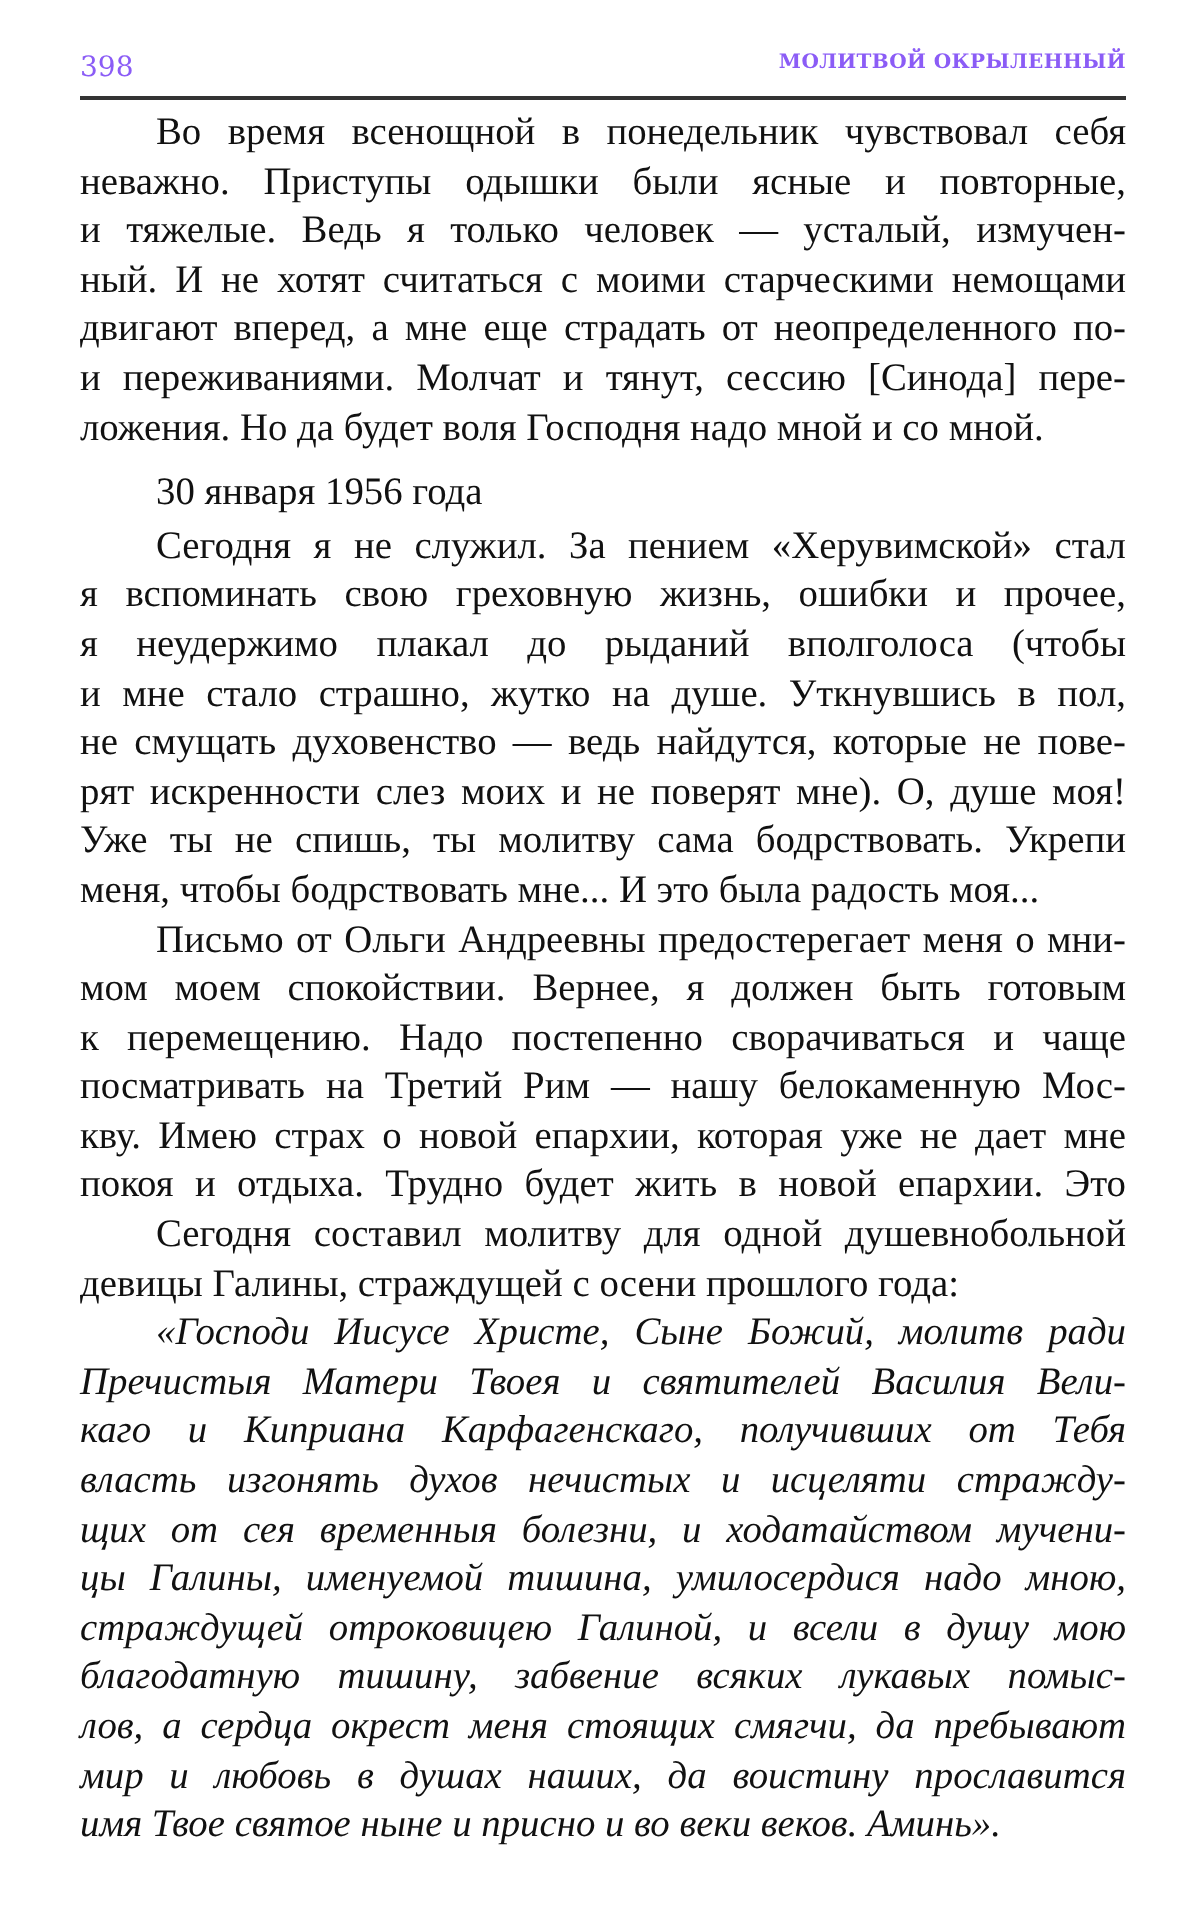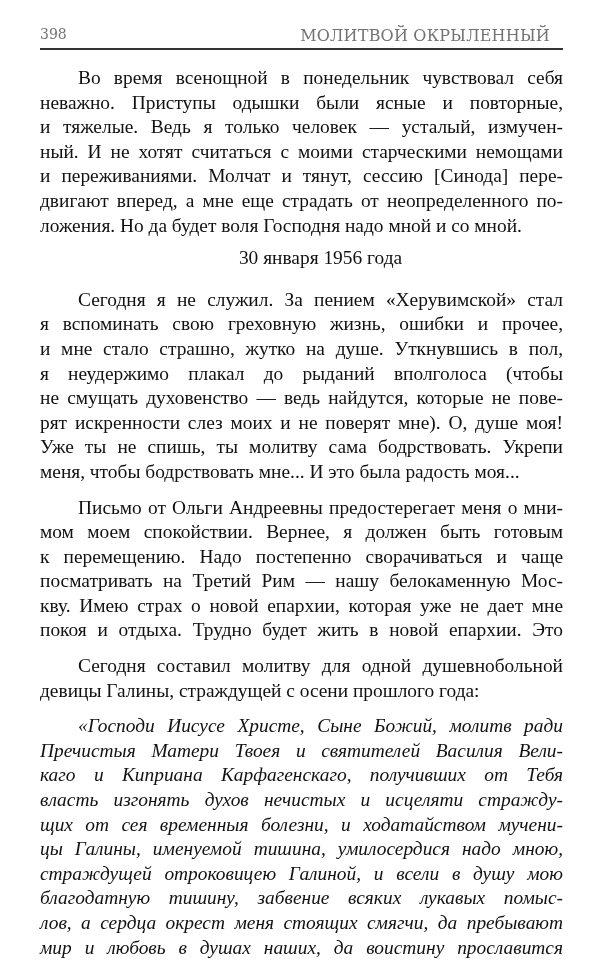--- a/index.html
+++ b/index.html
@@ -1,59 +1,59 @@
 <!DOCTYPE html>
 <html><head>
 <meta charset="utf-8">
 <style>
   html, body { margin: 0; padding: 0; background: #ffffff; }
   body { width: 600px; height: 960px; overflow: hidden; position: relative; color: #111; }
   .page { position: absolute; left: 40px; top: 0; width: 523px; }
   .header { position: absolute; top: 24px; left: 0; width: 523px; height: 22px;
-            font-family: "DejaVu Serif", serif; font-size: 15px; color: #737373; }
+            font-family: "DejaVu Serif", serif; font-size: 15px; color: #8b5cf6; }
   .page-number { position: absolute; left: 0; top: 2px; font-size: 14px; }
-  .running-title { position: absolute; right: 13px; top: 2px; font-size: 16px; letter-spacing: 0.2px; }
+  .running-title { position: absolute; right: 0; top: 2px; font-size: 10px; letter-spacing: 0.2px; font-weight: bold; }
   .rule { position: absolute; top: 48px; left: 0; width: 523px; height: 2px; background: #333; }
   .body { position: absolute; top: 55px; left: 0; width: 523px;
           font-family: "Liberation Serif", serif; font-size: 19.4px; line-height: 24.6px; color: #111; }
   .line { display: block; white-space: nowrap; text-align: justify; text-align-last: justify; height: 24.6px; }
   .line.last { text-align-last: left; }
-  .line.indent { padding-left: 38px; margin-top: 11px; }
+  .line.indent { padding-left: 38px; }
   .italic { font-style: italic; }
-  .date { display: block; padding-left: 38px; margin-top: 8px; margin-bottom: 17px; height: 24.6px; text-align: center; }
+  .date { display: block; padding-left: 38px; margin-top: 8px; margin-bottom: 2px; height: 24.6px; }
 </style>
 </head>
 <body>
 
 <div class="page">
   <div class="header">
     <span class="page-number">398</span>
     <span class="running-title">МОЛИТВОЙ ОКРЫЛЕННЫЙ</span>
   </div>
   <div class="rule"></div>
 
   <div class="body">
 
     <div>
       <span class="line indent">Во время всенощной в понедельник чувствовал себя</span>
       <span class="line">неважно. Приступы одышки были ясные и повторные,</span>
       <span class="line">и тяжелые. Ведь я только человек — усталый, измучен-</span>
       <span class="line">ный. И не хотят считаться с моими старческими немощами</span>
+      <span class="line">двигают вперед, а мне еще страдать от неопределенного по-</span>
       <span class="line">и переживаниями. Молчат и тянут, сессию [Синода] пере-</span>
-      <span class="line">двигают вперед, а мне еще страдать от неопределенного по-</span>
       <span class="line last">ложения. Но да будет воля Господня надо мной и со мной.</span>
     </div>
 
     <span class="date">30 января 1956 года</span>
 
     <div>
       <span class="line indent">Сегодня я не служил. За пением «Херувимской» стал</span>
       <span class="line">я вспоминать свою греховную жизнь, ошибки и прочее,</span>
+      <span class="line">я неудержимо плакал до рыданий вполголоса (чтобы</span>
       <span class="line">и мне стало страшно, жутко на душе. Уткнувшись в пол,</span>
-      <span class="line">я неудержимо плакал до рыданий вполголоса (чтобы</span>
       <span class="line">не смущать духовенство — ведь найдутся, которые не пове-</span>
       <span class="line">рят искренности слез моих и не поверят мне). О, душе моя!</span>
       <span class="line">Уже ты не спишь, ты молитву сама бодрствовать. Укрепи</span>
       <span class="line last">меня, чтобы бодрствовать мне... И это была радость моя...</span>
     </div>
 
     <div>
       <span class="line indent">Письмо от Ольги Андреевны предостерегает меня о мни-</span>
       <span class="line">мом моем спокойствии. Вернее, я должен быть готовым</span>
       <span class="line">к перемещению. Надо постепенно сворачиваться и чаще</span>

